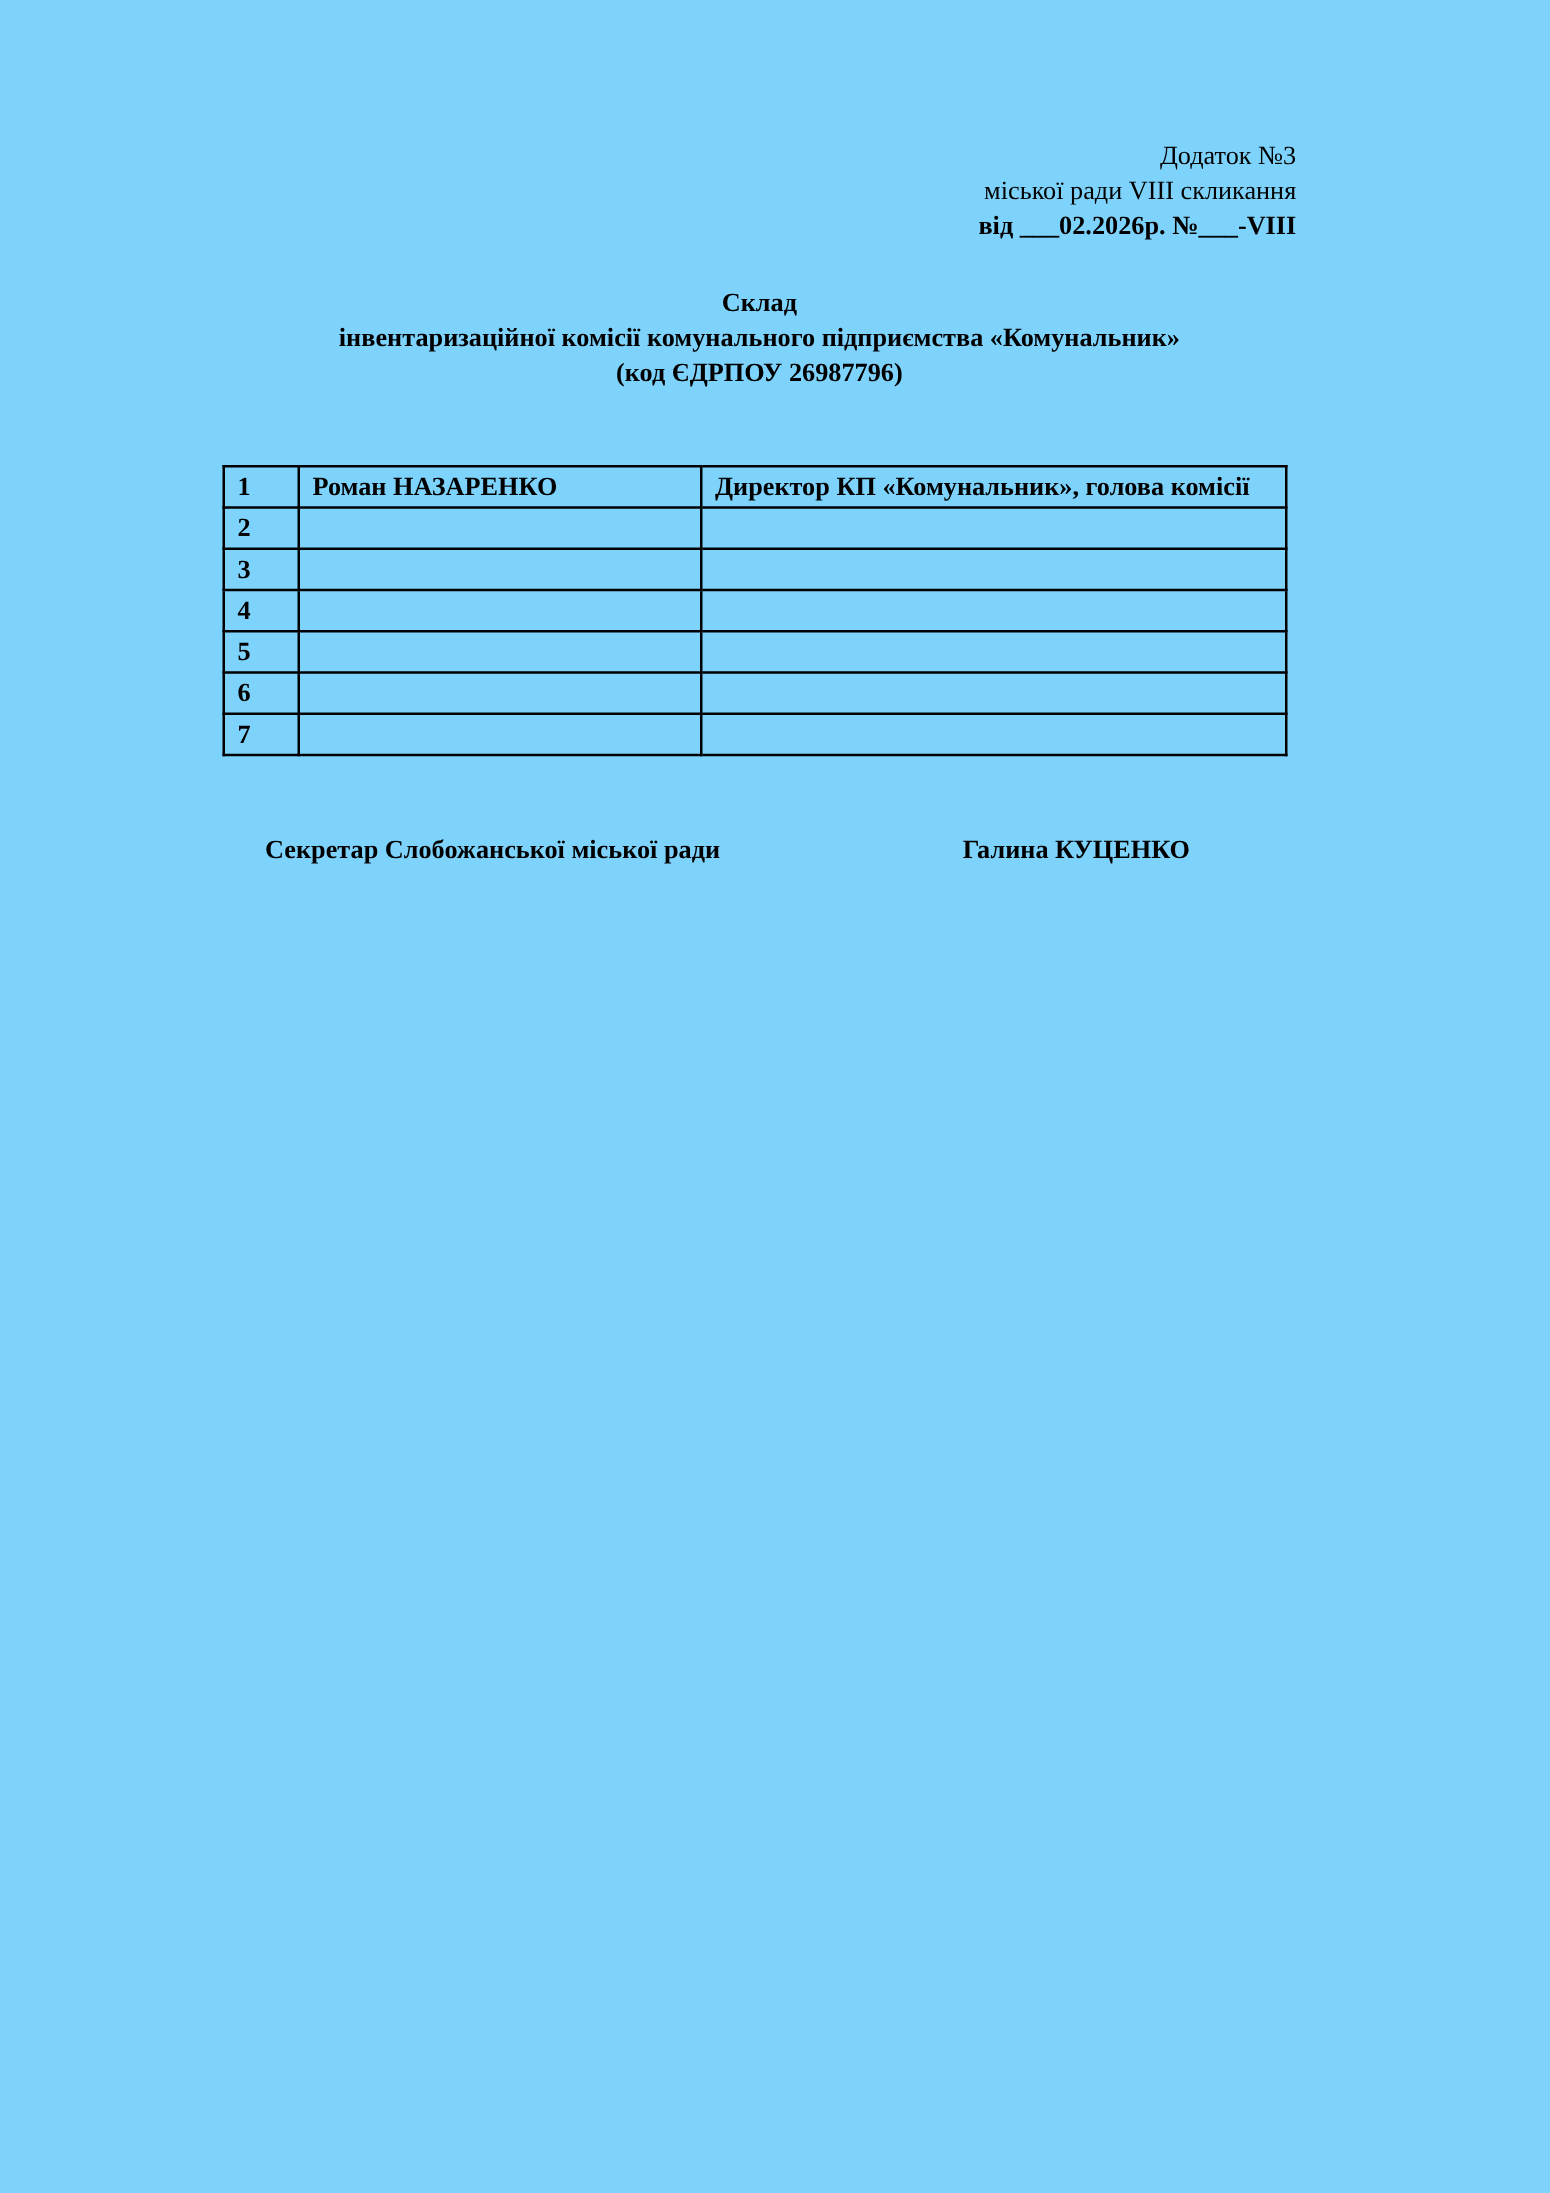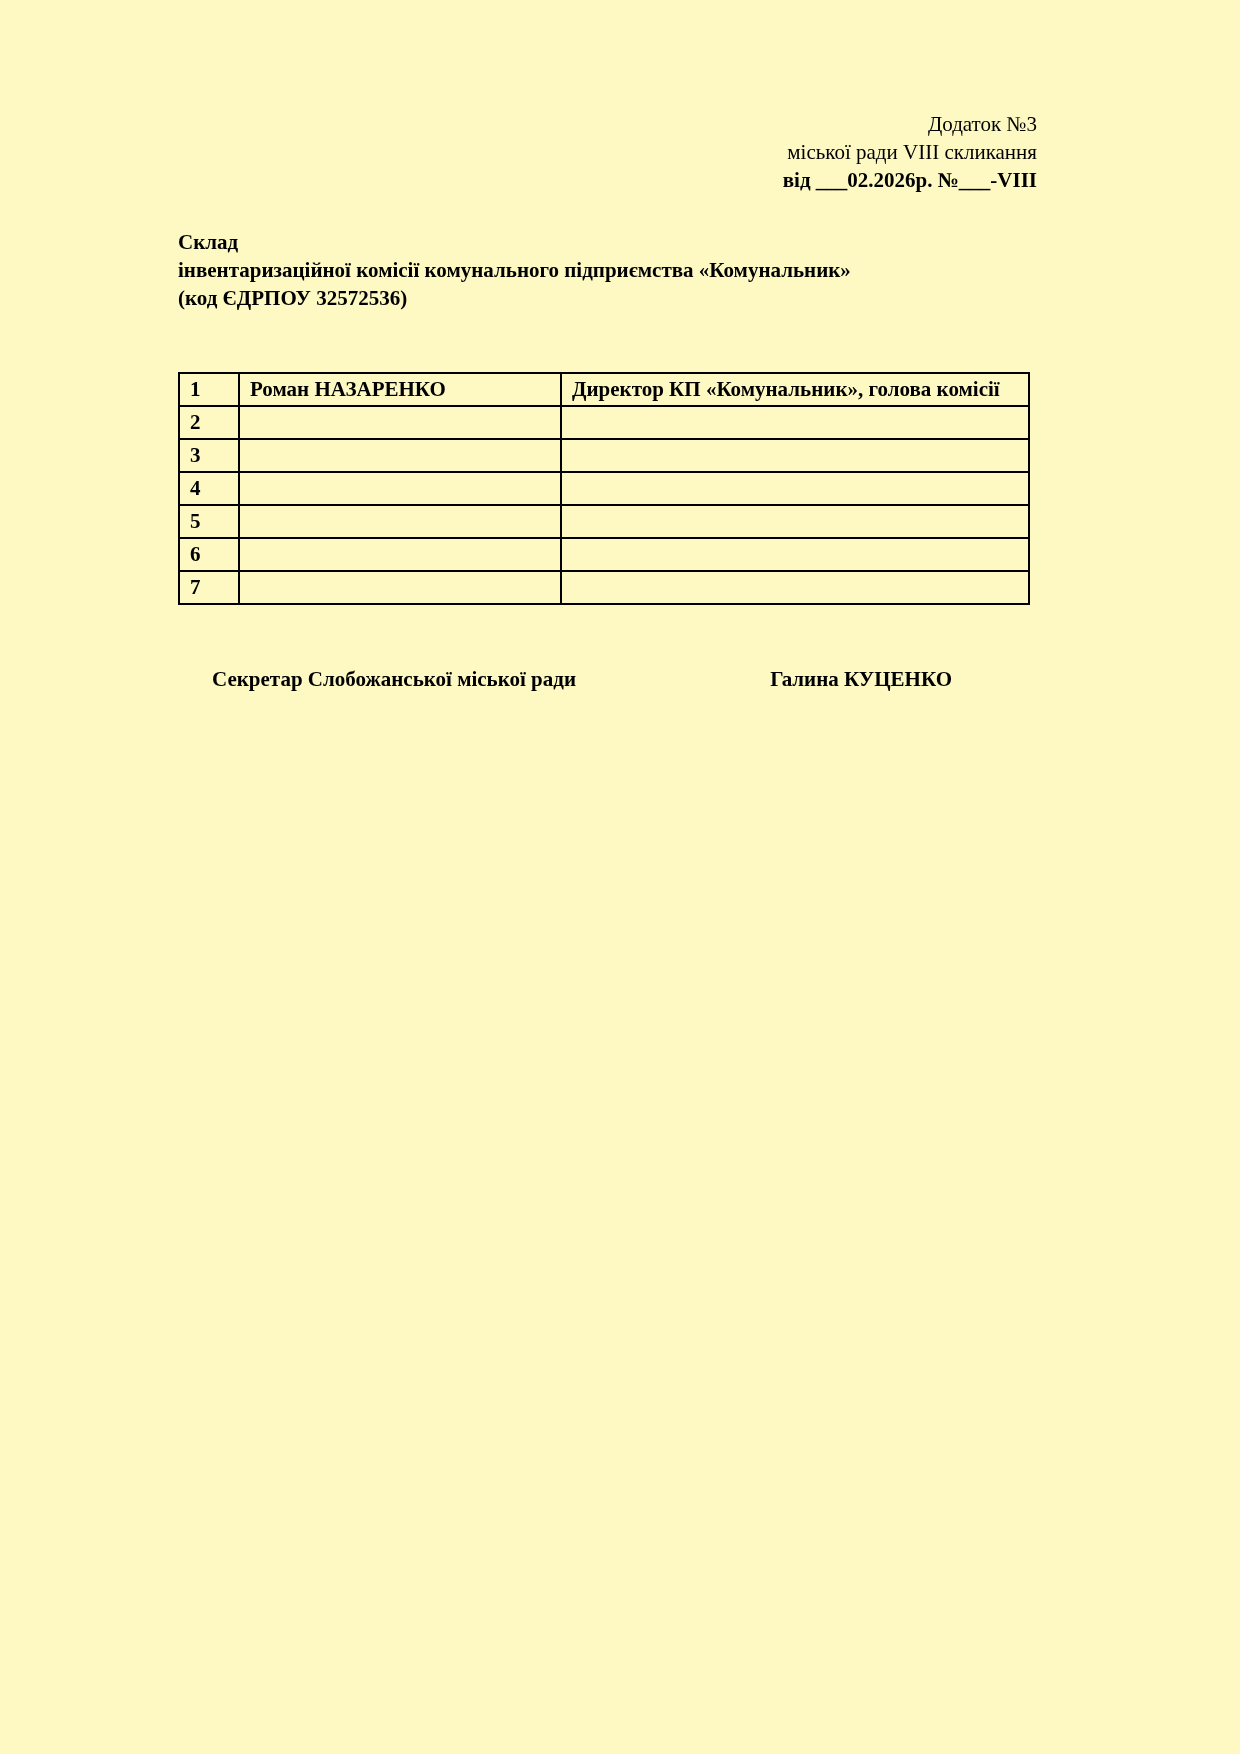--- a/index.html
+++ b/index.html
@@ -11,40 +11,41 @@
     height: 1754px;
     background: #ffffff;
     color: #000000;
     font-family: "Liberation Serif", "DejaVu Serif", serif;
     overflow: hidden;
   }
   .page {
     position: relative;
     width: 1240px;
     height: 1754px;
-    background: #fef9c3;
+    background: #7dd3fc;
   }
   
   .header-block {
     padding-top: 110px;
     padding-right: 203px;
     text-align: right;
     font-size: 21px;
     line-height: 28px;
     font-weight: normal;
   }
   .header-line-bold {
     font-weight: bold;
     padding-left: 33px;
   }
   
   .title-block {
     margin-top: 34px;
     padding-left: 178px;
     padding-right: 203px;
+    text-align: center;
     font-size: 21px;
     line-height: 28px;
     font-weight: bold;
   }
   
   .doc-table {
     margin-top: 60px;
     margin-left: 178px;
     border-collapse: collapse;
     width: 850px;
@@ -82,21 +83,21 @@
 
   <div class="header-block">
     <div>Додаток №3</div>
     <div>міської ради VIII скликання</div>
     <div class="header-line-bold">від ___02.2026р. №___-VIII</div>
   </div>
 
   <div class="title-block">
     <div>Склад</div>
     <div>інвентаризаційної комісії комунального підприємства «Комунальник»</div>
-    <div>(код ЄДРПОУ 32572536)</div>
+    <div>(код ЄДРПОУ 26987796)</div>
   </div>
 
   <table class="doc-table">
     <colgroup>
       <col class="col-num">
       <col class="col-name">
       <col class="col-role">
     </colgroup>
     <tbody>
       <tr>

